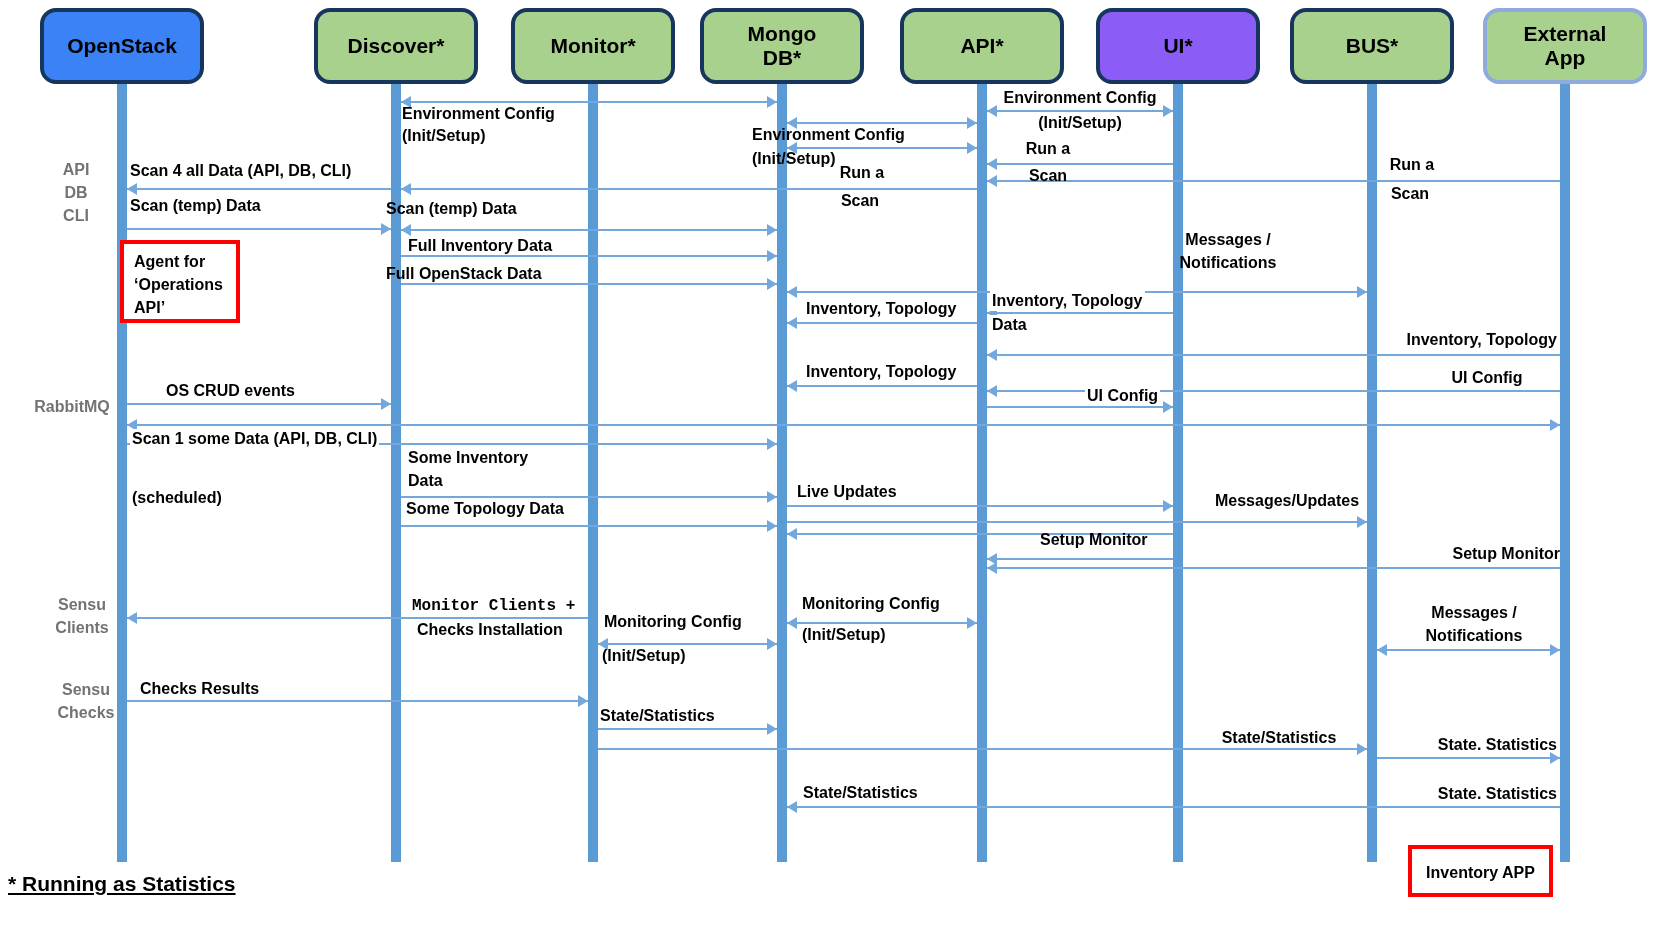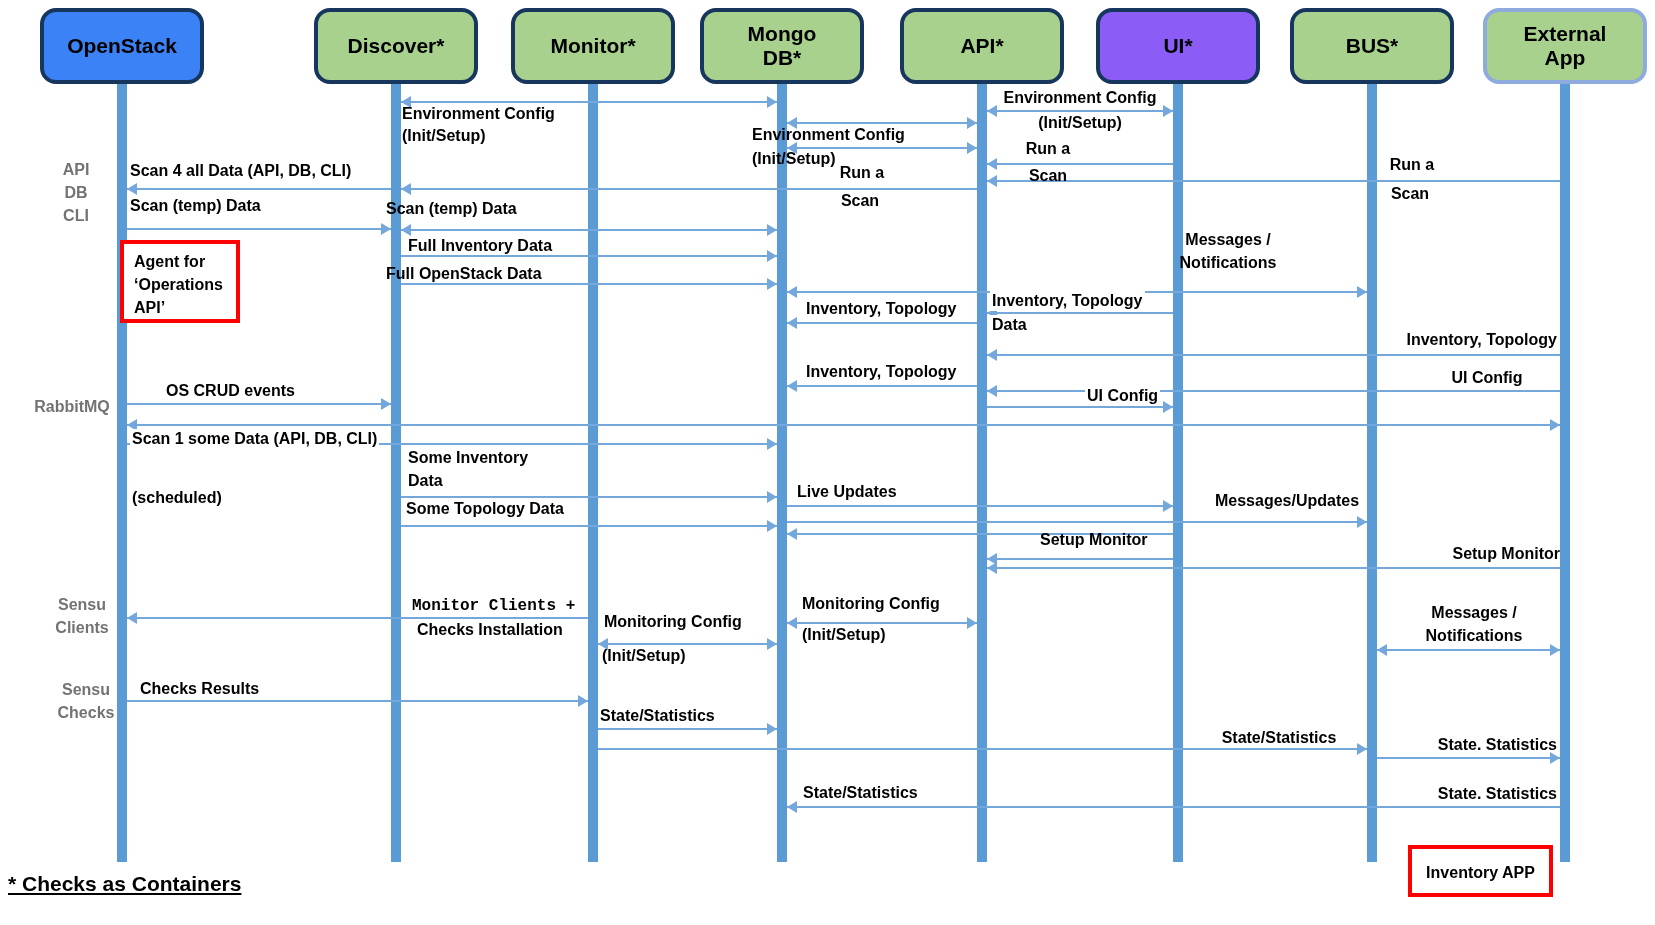--- a/index.html
+++ b/index.html
@@ -199,14 +199,14 @@
       <div class="margin-note" style="top: 395px; left: 72px; transform: translateX(-50%);">RabbitMQ</div>
       <div class="margin-note" style="top: 593px; left: 82px; transform: translateX(-50%);">Sensu
 Clients</div>
       <div class="margin-note" style="top: 678px; left: 86px; transform: translateX(-50%);">Sensu
 Checks</div>
       <div class="annotation" style="left: 120px; top: 240px; width: 120px; height: 83px; border-color: rgb(255, 0, 0); text-align: left; padding: 6px 4px 2px 10px;">Agent for
 ‘Operations
  API’</div>
       <div class="annotation" style="left: 1408px; top: 845px; width: 145px; height: 52px; border-color: rgb(255, 0, 0); text-align: center; padding: 12px 4px 0px;">Inventory APP</div>
     </div>
-  <div class="footnote">* Checks as Containers</div>
+  <div class="footnote">* Running as Statistics</div>
 </div>
 
 </body></html>

